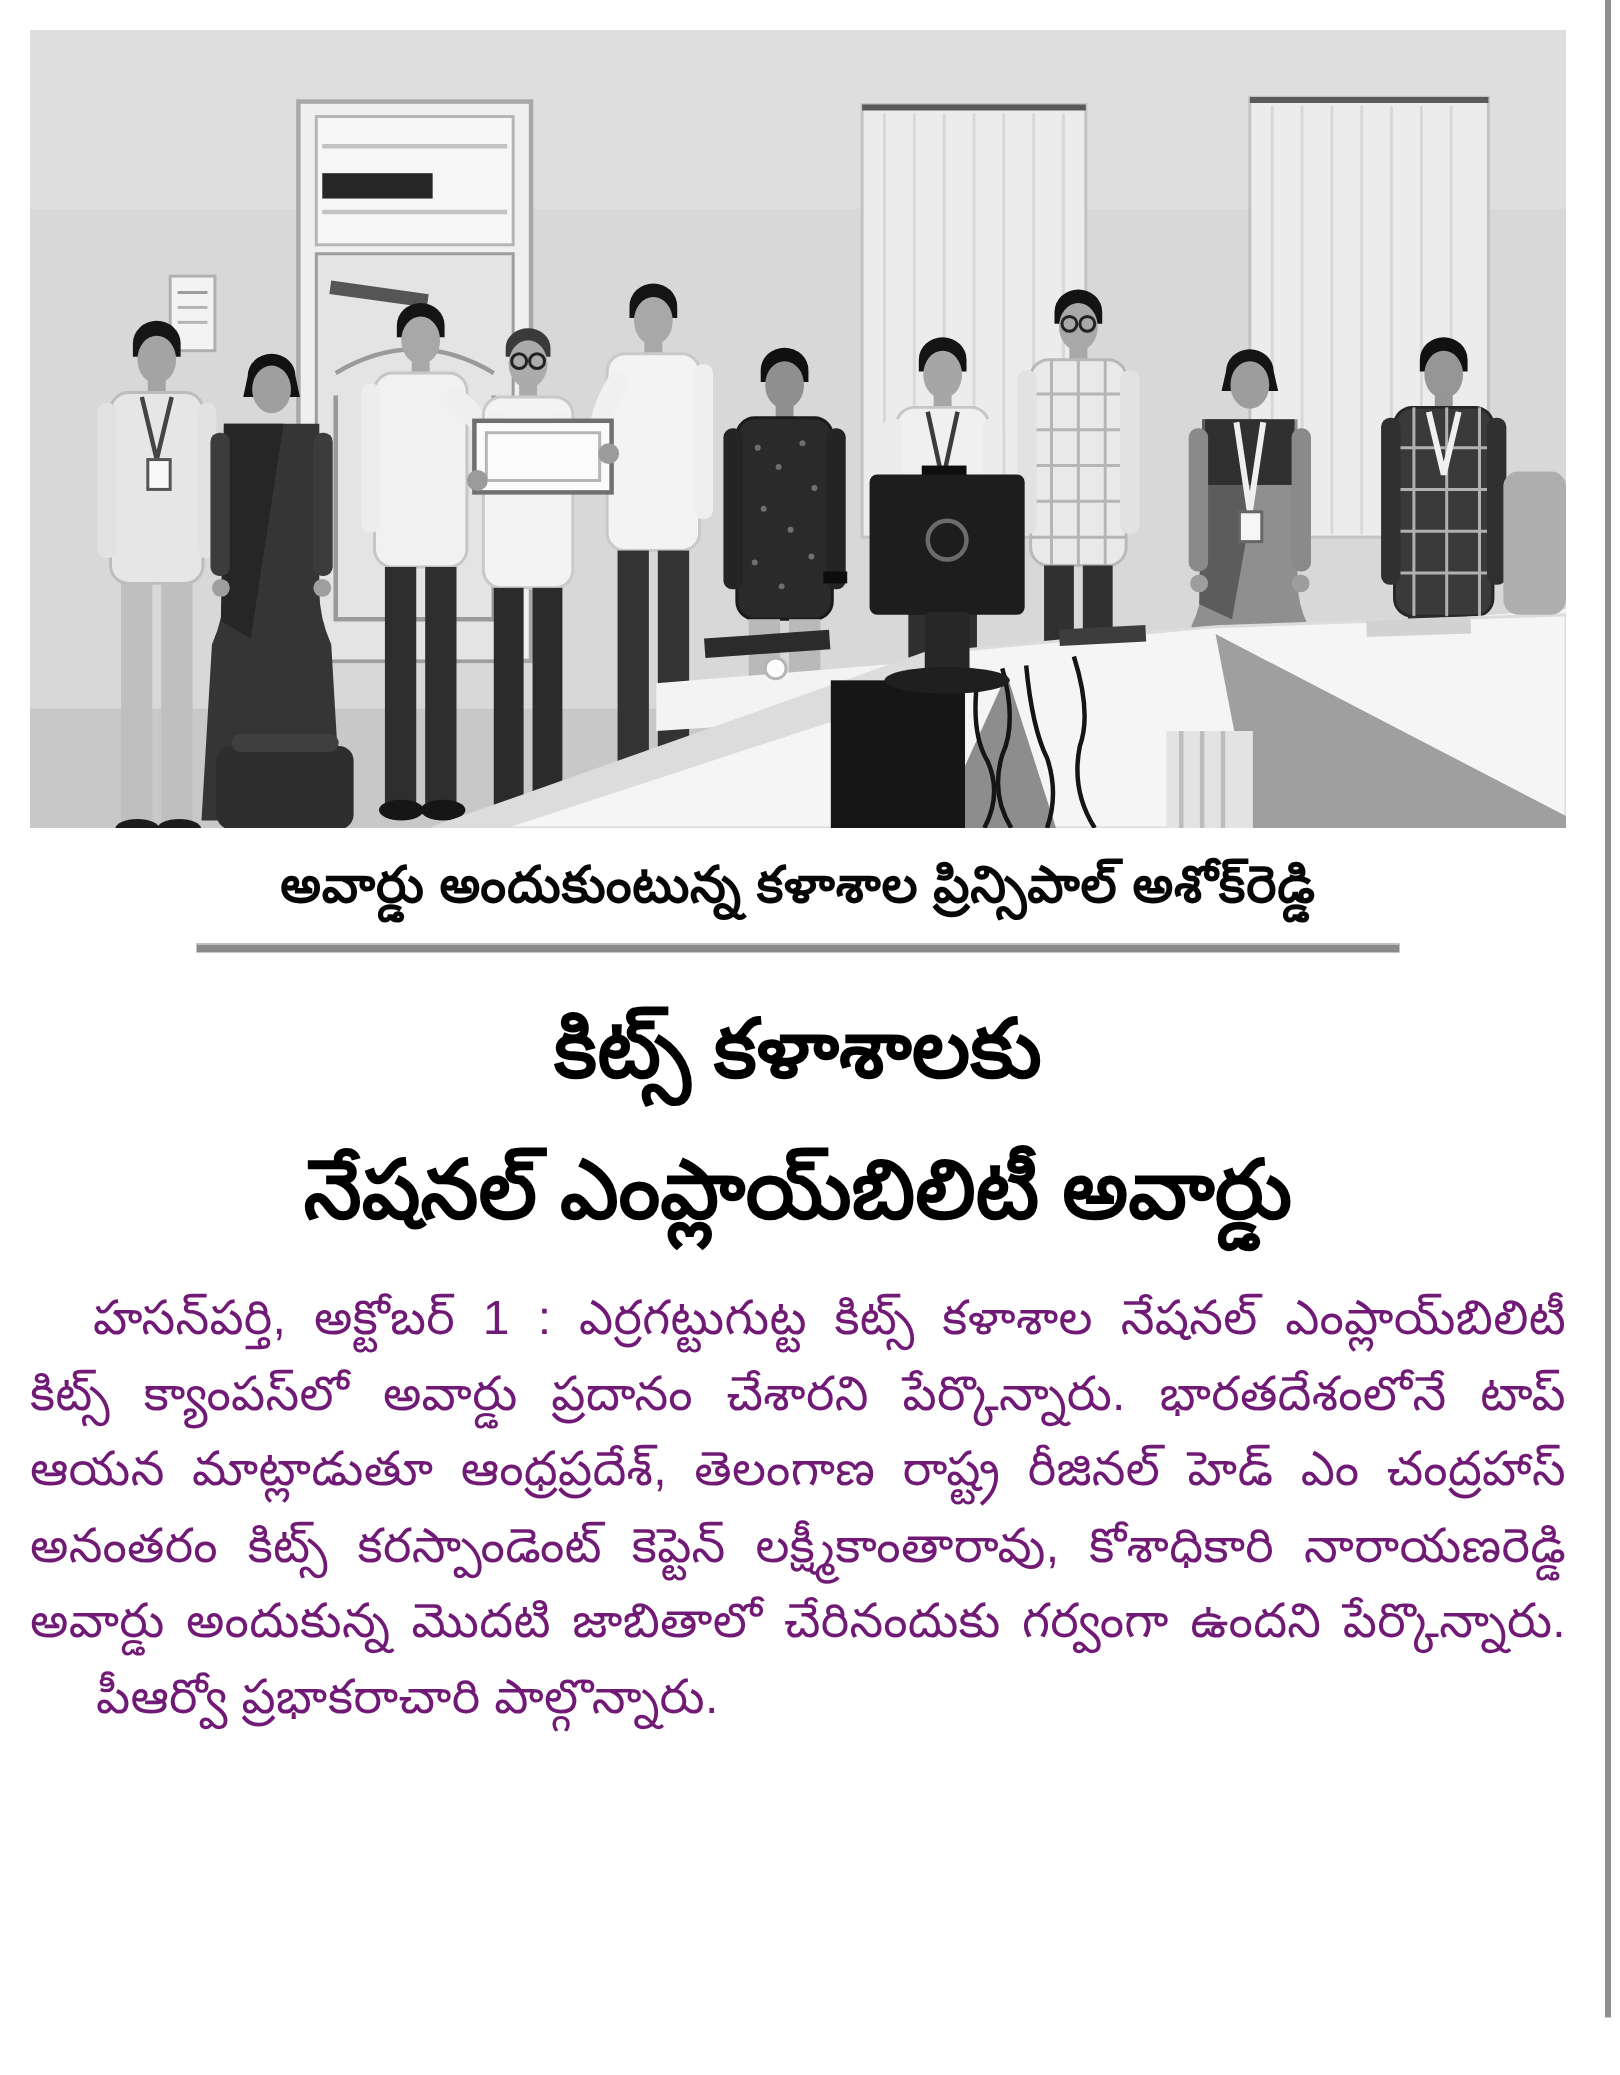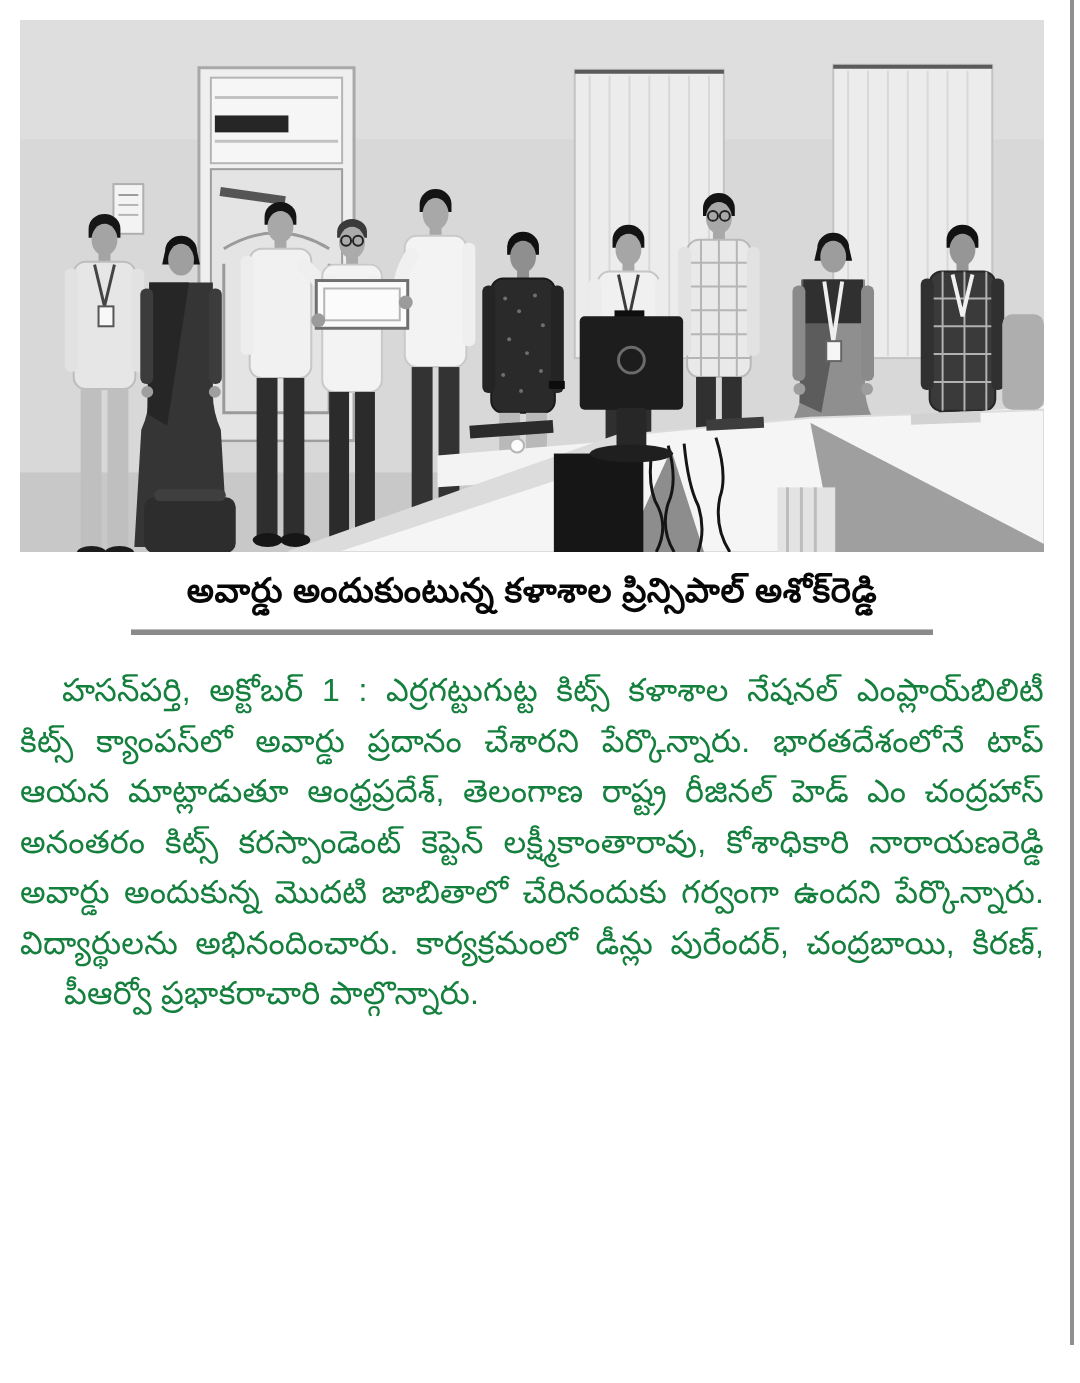--- a/index.html
+++ b/index.html
@@ -13,21 +13,21 @@
   .photo-frame{width:1024px;height:532px;background:#d9d9d9;overflow:hidden;}
   .photo-frame svg{display:block;width:100%;height:100%;}
   .caption{
     margin-top:16px;text-align:center;font-weight:bold;font-size:34px;
     line-height:44px;color:#070707;letter-spacing:0.5px;
   }
   .rule{width:802px;height:5px;background:#8a8a8a;margin:17px auto 0 auto;border-top:1px solid #bdbdbd;}
   .headline{ text-align:center;font-weight:bold;color:#000; }
   .headline .h-line1{font-size:55px;line-height:60px;margin-top:34px;}
   .headline .h-line2{font-size:55px;line-height:60px;margin-top:34px;}
-  .article{margin-top:30px;font-size:32px;line-height:50.5px;color:#15803d;}
+  .article{margin-top:30px;font-size:32px;line-height:50.5px;color:#701a75;}
   .article .line{
     text-align:justify;text-align-last:justify;white-space:nowrap;
     letter-spacing:0.2px;
   }
   .article .line.first{text-indent:42px;}
   .article .line.last{text-align-last:left;margin-left:44px;}
 </style>
 </head>
 <body>
 
@@ -301,24 +301,27 @@
       </g>
 
       <rect x="988" y="296" width="42" height="96" rx="10" fill="#aeaeae"></rect>
     </svg>
   </figure>
 
   <div class="caption">అవార్డు అందుకుంటున్న కళాశాల ప్రిన్సిపాల్ అశోక్‌రెడ్డి</div>
 
   <div class="rule"></div>
 
+  <div class="headline">
+    <div class="h-line1">కిట్స్ కళాశాలకు</div>
+    <div class="h-line2">నేషనల్ ఎంప్లాయ్‌బిలిటీ అవార్డు</div>
+  </div>
 
   <div class="article">
     <div class="line first">హసన్‌పర్తి, అక్టోబర్ 1 : ఎర్రగట్టుగుట్ట కిట్స్ కళాశాల నేషనల్ ఎంప్లాయ్‌బిలిటీ</div>
     <div class="line">కిట్స్ క్యాంపస్‌లో అవార్డు ప్రదానం చేశారని పేర్కొన్నారు. భారతదేశంలోనే టాప్</div>
     <div class="line">ఆయన మాట్లాడుతూ ఆంధ్రప్రదేశ్, తెలంగాణ రాష్ట్ర రీజినల్ హెడ్ ఎం చంద్రహాస్</div>
     <div class="line">అనంతరం కిట్స్ కరస్పాండెంట్ కెప్టెన్ లక్ష్మీకాంతారావు, కోశాధికారి నారాయణరెడ్డి</div>
     <div class="line">అవార్డు అందుకున్న మొదటి జాబితాలో చేరినందుకు గర్వంగా ఉందని పేర్కొన్నారు.</div>
-    <div class="line">విద్యార్థులను అభినందించారు. కార్యక్రమంలో డీన్లు పురేందర్, చంద్రబాయి, కిరణ్,</div>
     <div class="line last">పీఆర్వో ప్రభాకరాచారి పాల్గొన్నారు.</div>
   </div>
 
 </div>
 
 </body></html>

